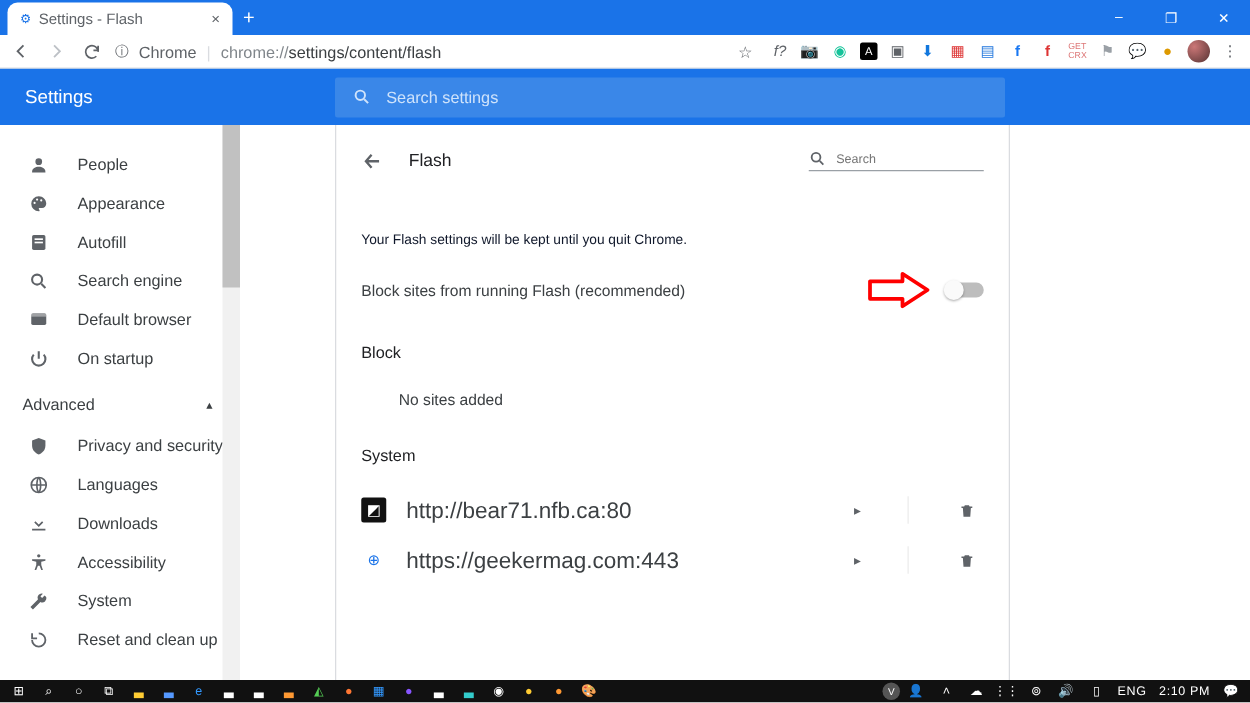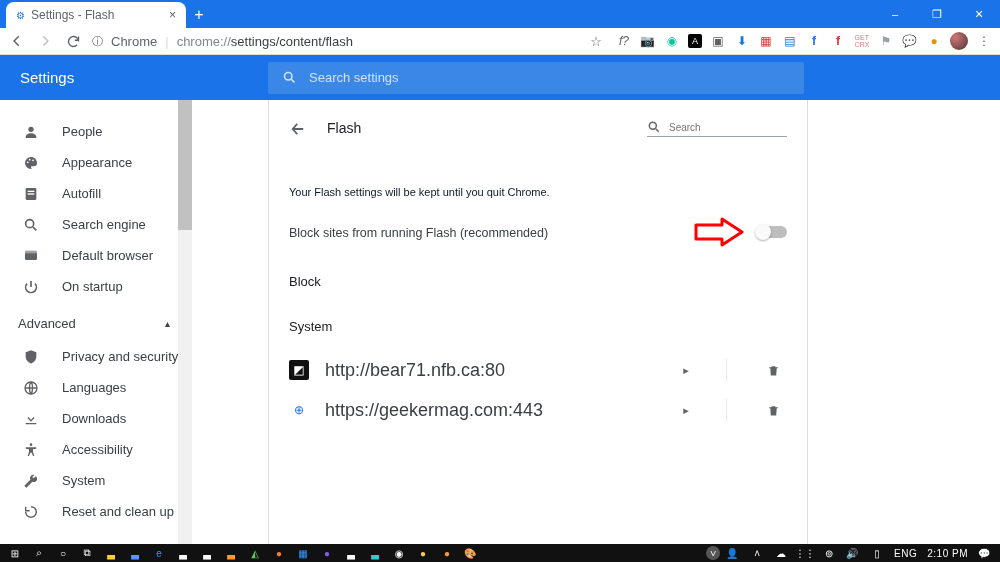--- a/index.html
+++ b/index.html
@@ -277,20 +277,21 @@
       </div>
       <div class="notice">Your Flash settings will be kept until you quit Chrome.</div>
       <div class="togglerow" style="position:relative">
         <span class="togglelabel">Block sites from running Flash (recommended)</span>
         <svg class="arrow" width="50" height="30" viewBox="0 0 50 30">
             <path d="M2 8h26V2l20 13-20 13v-6H2z" fill="none" stroke="#ff0000" stroke-width="3" stroke-linejoin="round"></path>
           </svg>
         <div class="toggle"></div>
       </div>
       <div class="sectionh">Block</div>
+      <div class="empty">No sites added</div>
       <div class="sectionh" style="margin-top:30px">System</div>
       <div class="sitelist">
         <div class="siterow">
           <span class="sicon" style="background:#111;color:#fff;border-radius:2px">◩</span>
           <span class="surl">http://bear71.nfb.ca:80</span>
           <span class="ract">▸</span>
           <span class="vdiv"></span>
           <span class="trash">
               <svg width="13" height="13" viewBox="0 0 24 24" fill="#5f6368">
                 <path d="M6 7h12l-1 14H7zM9 4h6l1 2H8zM4 6h16v2H4z"></path>

